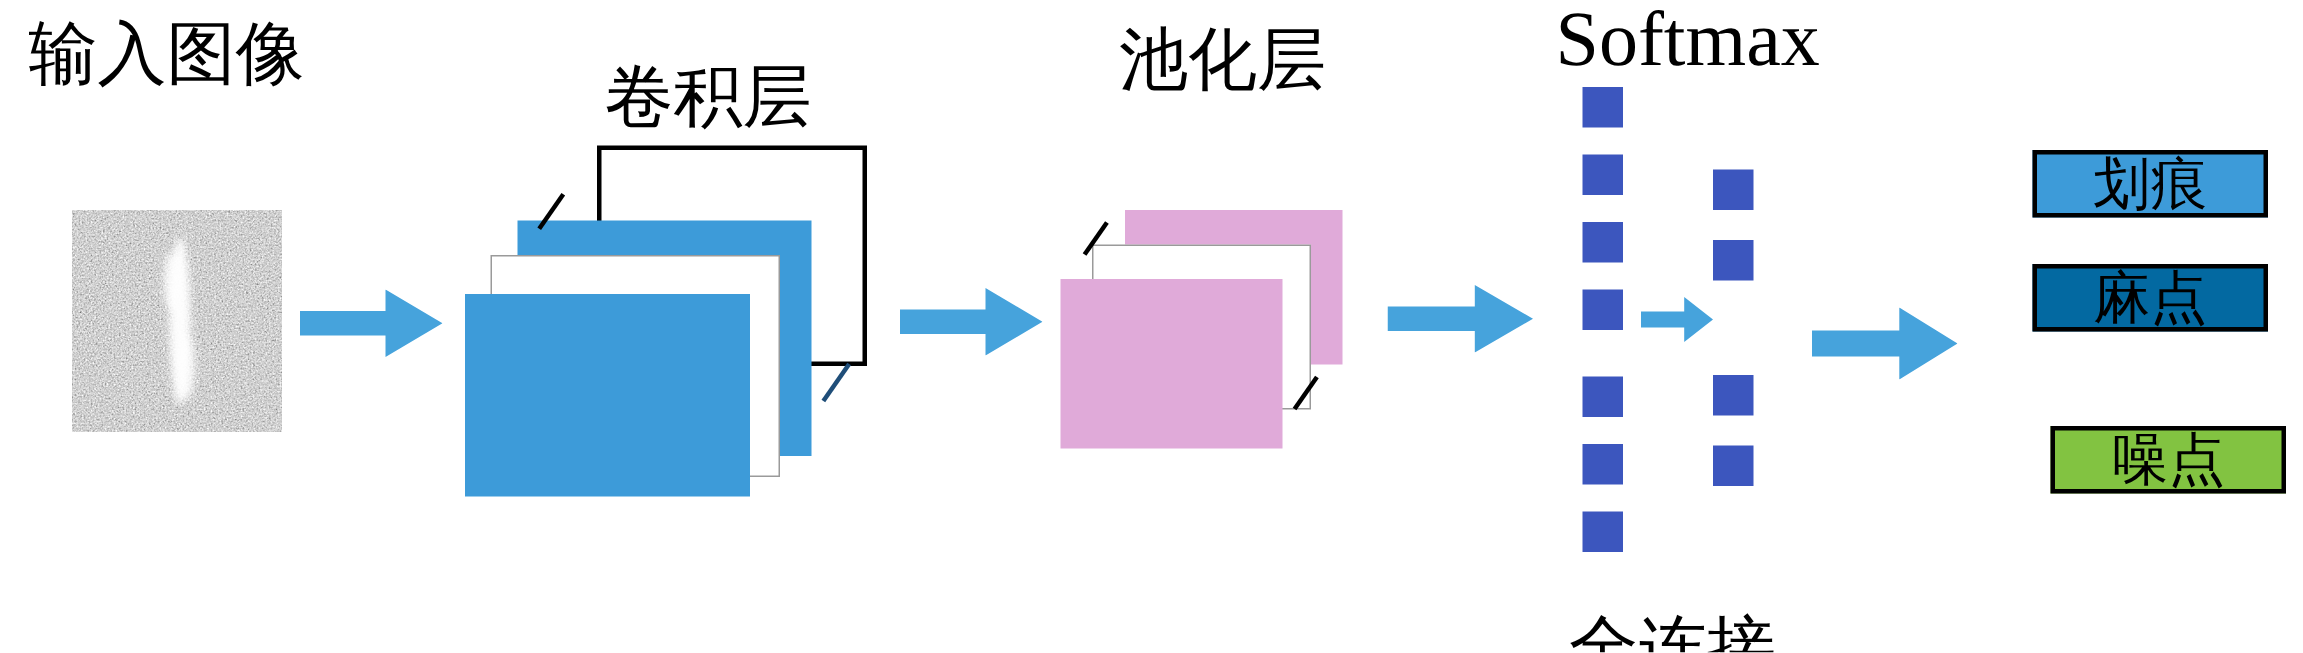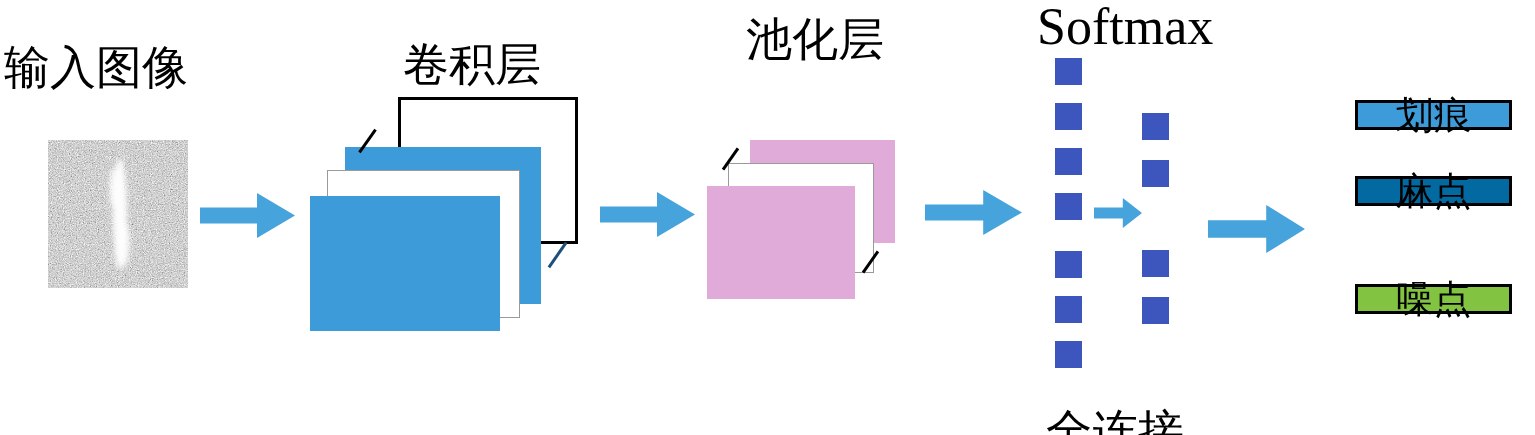--- a/index.html
+++ b/index.html
@@ -11,32 +11,32 @@
   .label { position:absolute; color:#000; font-size:46px; line-height:1.05; white-space:nowrap; }
   .label-softmax { font-size:52px; }
   .rect { position:absolute; box-sizing:border-box; }
   .rect-outline { background:#fff; border:3px solid #000; }
   .rect-thin { background:#fff; border:1px solid #9a9a9a; }
   .slash { position:absolute; width:3px; background:#000; transform:rotate(35deg); }
   .slash-blue { background:#1f4e79; }
   .arrow-svg { position:absolute; }
   .fc-node { position:absolute; }
   .class-box {
-    position:absolute; left:1355px; width:157px; height:30px;
+    position:absolute; left:1355px; width:157px; height:45px;
     border:3px solid #000; box-sizing:border-box;
     display:flex; align-items:center; justify-content:center;
     font-size:38px; color:#000; white-space:nowrap;
   }
 </style>
 </head>
 <body>
 
 <div class="canvas">
 
-  <div class="label" style="left:4px; top:12px;margin-top:32px;">输入图像</div>
+  <div class="label" style="left:19px; top:12px;">输入图像</div>
   <div class="label" style="left:403px; top:16px;margin-top:25px;">卷积层</div>
   <div class="label" style="left:746px; top:16px;">池化层</div>
   <div class="label label-softmax" style="left:1037px; top:0px;">Softmax</div>
   <div class="label" style="left:1046px; top:376px;margin-top:32px;">全连接</div>
 
   <svg class="abs" style="left:48px; top:140px;" width="140" height="148">
     <defs>
       <filter id="grain" x="0" y="0" width="100%" height="100%">
         <feTurbulence type="fractalNoise" baseFrequency="0.85" numOctaves="2" seed="7" stitchTiles="stitch"></feTurbulence>
         <feColorMatrix type="matrix" values="0.55 0.55 0.55 0 -0.2  0.55 0.55 0.55 0 -0.2  0.55 0.55 0.55 0 -0.2  0 0 0 0 1"></feColorMatrix>
@@ -102,16 +102,16 @@
     <polygon points="0,16 60,16 60,0 100,25 60,50 60,34 0,34" fill="#46A3DC"></polygon>
   </svg>
 
   <svg class="arrow-svg" style="left:1208px; top:205px;" width="97" height="48" viewBox="0 0 100 50" preserveAspectRatio="none">
     <polygon points="0,16 60,16 60,0 100,25 60,50 60,34 0,34" fill="#46A3DC"></polygon>
   </svg>
 
   <div>
       <div class="class-box" style="top: 100px; background-color: rgb(61, 155, 217);">划痕</div>
       <div class="class-box" style="top: 176px; background-color: #0369a1;">麻点</div>
-      <div class="class-box" style="top: 284px; background-color: rgb(130, 195, 65);">噪点</div>
+      <div class="class-box" style="top: 284px; background-color: rgb(130, 195, 65); margin-left: 12px;">噪点</div>
     </div>
 
 </div>
 
 </body></html>

